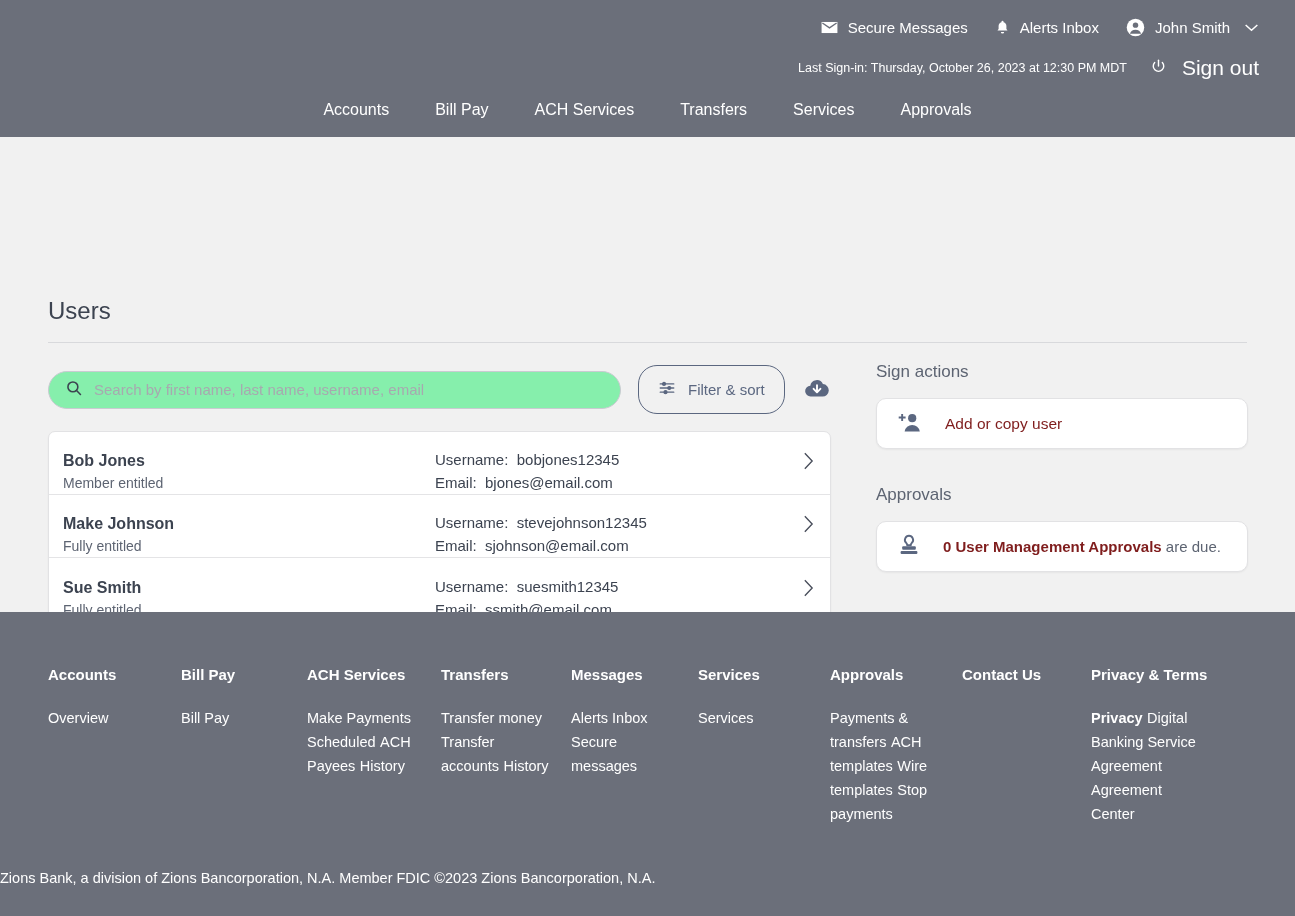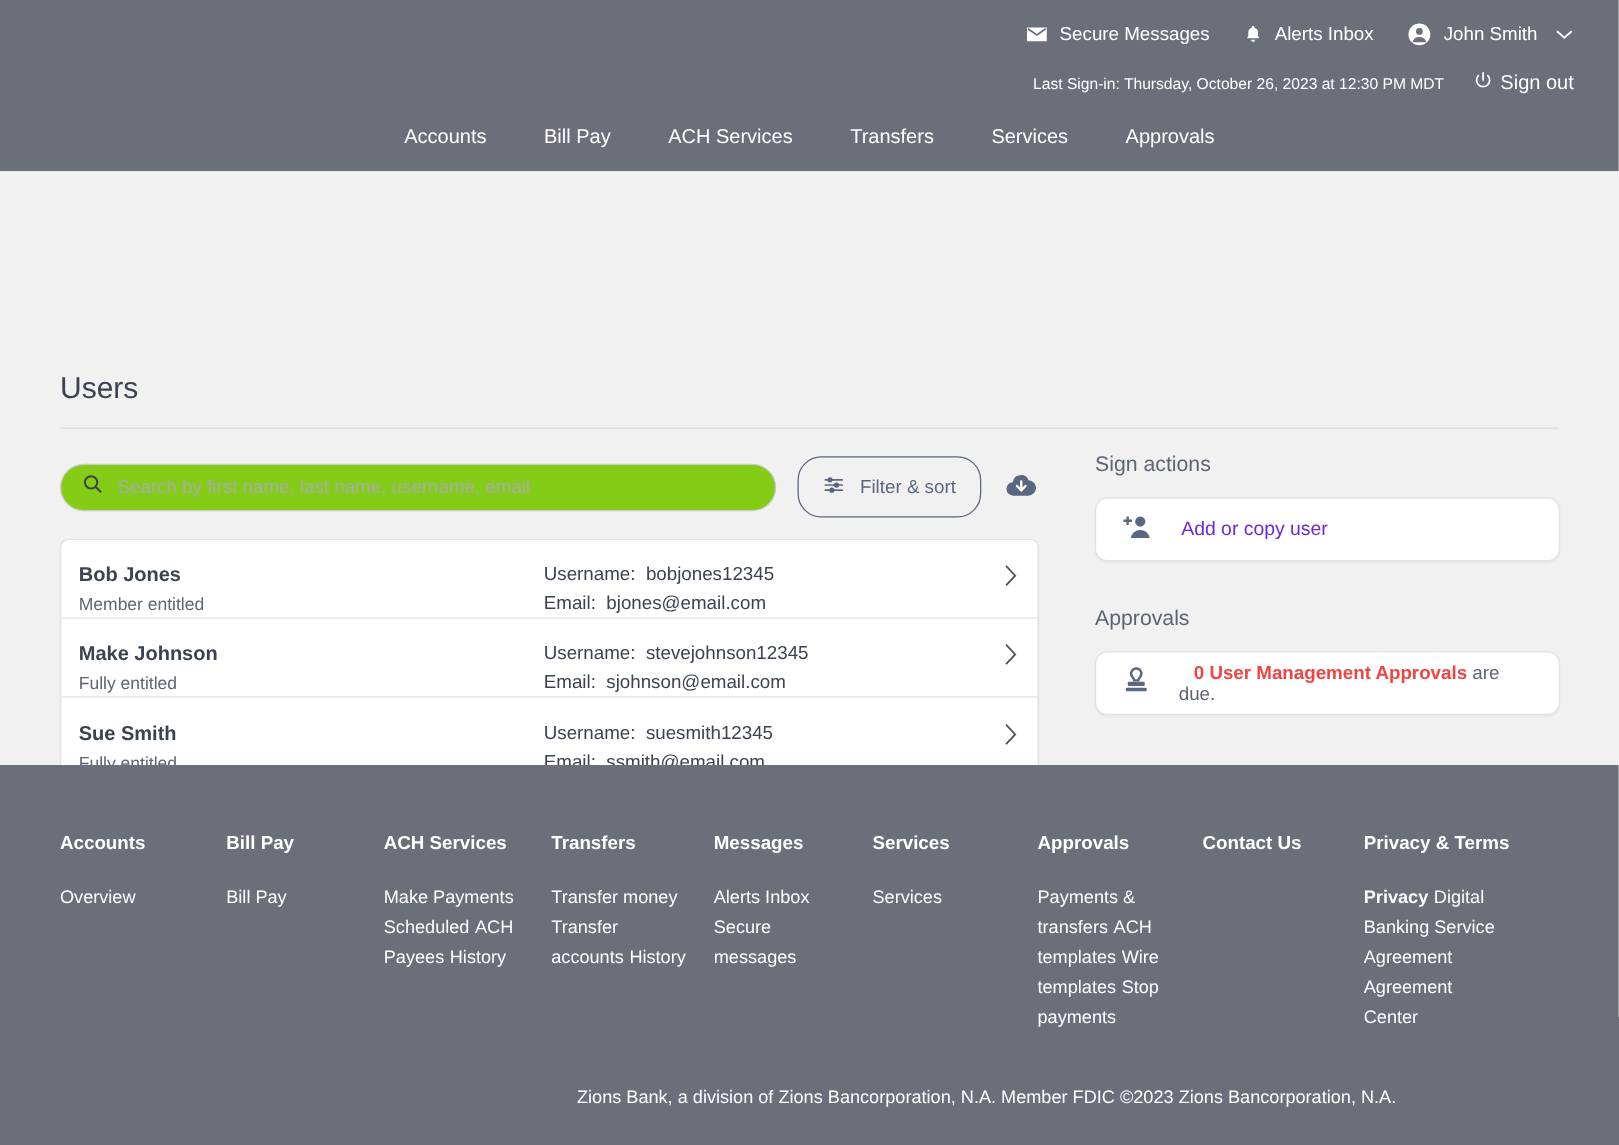--- a/index.html
+++ b/index.html
@@ -45,23 +45,23 @@
     gap: 23px;
   }
   .lastsignin {
     color: #ffffff;
     font-size: 12.5px;
     white-space: nowrap;
   }
   .signout {
     display: flex;
     align-items: center;
-    gap: 5px;
-    color: #ffffff;
-    font-size: 16px;
+    gap: 15px;
+    color: #ffffff;
+    font-size: 21px;
     white-space: nowrap;
   }
 
   .mainnav {
     position: absolute;
     top: 97px;
     left: 0;
     width: 1295px;
     display: flex;
     justify-content: center;
@@ -106,21 +106,21 @@
     top: 228px;
     display: flex;
     align-items: center;
     gap: 17px;
   }
   .search-box {
     width: 573px;
     height: 38px;
     border: 1px solid #c9cbd1;
     border-radius: 19px;
-    background: #84cc16;
+    background: #86efac;
     display: flex;
     align-items: center;
     padding: 0 16px;
     gap: 11px;
   }
   .search-input {
     border: none;
     outline: none;
     background: transparent;
     font-family: "Liberation Sans", sans-serif;
@@ -222,27 +222,27 @@
     box-shadow: 0 1px 2px rgba(0,0,0,0.05);
     display: flex;
     align-items: center;
     gap: 22px;
     padding: 0 20px;
     height: 51px;
     cursor: pointer;
   }
   .side-card-label {
     font-size: 15.5px;
-    color: #6d28d9;
+    color: #7f1d1d;
   }
   .approval-text {
     font-size: 15px;
     color: #5d6472;
   }
-  .approval-text b { font-weight: bold; color: #ef4444; margin-left: 12px; }
+  .approval-text b { font-weight: bold; color: #7f1d1d; }
 
   
   .footer {
     position: relative;
     width: 1295px;
     height: 304px;
     background: #6b6f7a;
   }
   .footer-cols {
     position: absolute;
@@ -265,21 +265,21 @@
     font-size: 14.5px;
     line-height: 24px;
     margin-bottom: 12px;
   }
   .fcol-link.bold { font-weight: bold; }
   .footer-legal {
     position: absolute;
     top: 258px;
     left: 0;
     width: 1117px;
-    text-align: right;
+    text-align: left;
     color: #ffffff;
     font-size: 14.5px;
   }
 </style>
 </head>
 <body>
 
 <div class="header">
 
   <div class="util-row">

